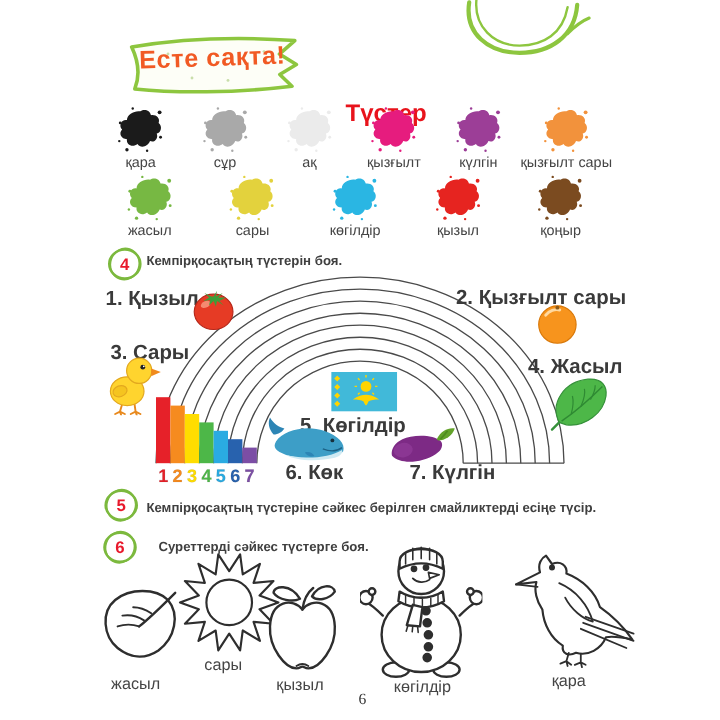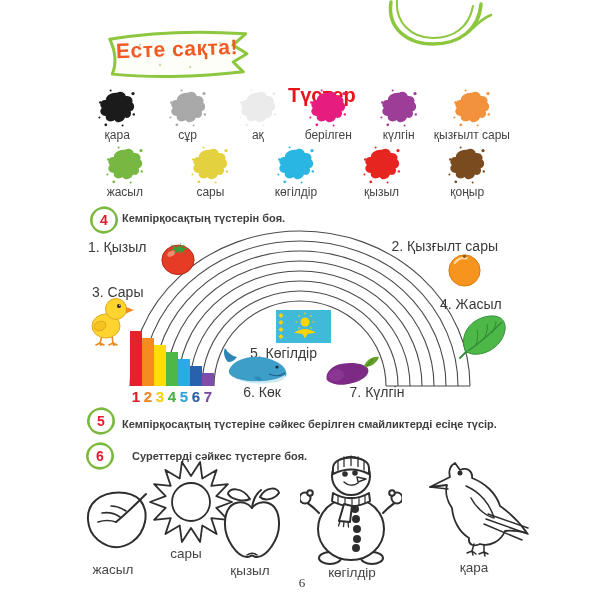--- a/index.html
+++ b/index.html
@@ -18,21 +18,21 @@
   .palette-row { display:flex; }
   .palette-cell { flex:1; display:flex; flex-direction:column; align-items:center; height:57px; }
   .palette-cell svg { width:40px; height:40px; }
   .palette-name { font-size:12px; color:#454545; white-space:nowrap; margin-top:0; }
 
   
   .ex-text { position:absolute; font-size:11px; font-weight:bold; color:#3f3f3f; white-space:nowrap; }
   .badge-num { font-weight:bold; }
 
   
-  .item-label { position:absolute; font-size:14px; font-weight:normal; color:#3a3a3a; white-space:nowrap; }
+  .item-label { position:absolute; font-size:17px; font-weight:bold; color:#3a3a3a; white-space:nowrap; }
 
   
   .color-label { position:absolute; font-size:13.5px; color:#454545; text-align:center; width:80px; }
 
   .page-num { position:absolute; left:292px; top:575px; width:20px; text-align:center;
     font-family:"Liberation Serif", serif; font-size:13px; color:#333; }
 
   .outline-icon path, .outline-icon circle, .outline-icon ellipse, .outline-icon polygon {
     vector-effect:none;
   }
@@ -88,21 +88,21 @@
       <div class="palette-cell">
         <svg viewBox="0 0 100 100">
             <use href="#splat" fill="#ebebeb"></use>
           </svg>
         <div class="palette-name">ақ</div>
       </div>
       <div class="palette-cell">
         <svg viewBox="0 0 100 100">
             <use href="#splat" fill="#e61c7e"></use>
           </svg>
-        <div class="palette-name">берілген</div>
+        <div class="palette-name">қызғылт</div>
       </div>
       <div class="palette-cell">
         <svg viewBox="0 0 100 100">
             <use href="#splat" fill="#9c3e97"></use>
           </svg>
         <div class="palette-name">күлгін</div>
       </div>
       <div class="palette-cell">
         <svg viewBox="0 0 100 100">
             <use href="#splat" fill="#f2923c"></use>

